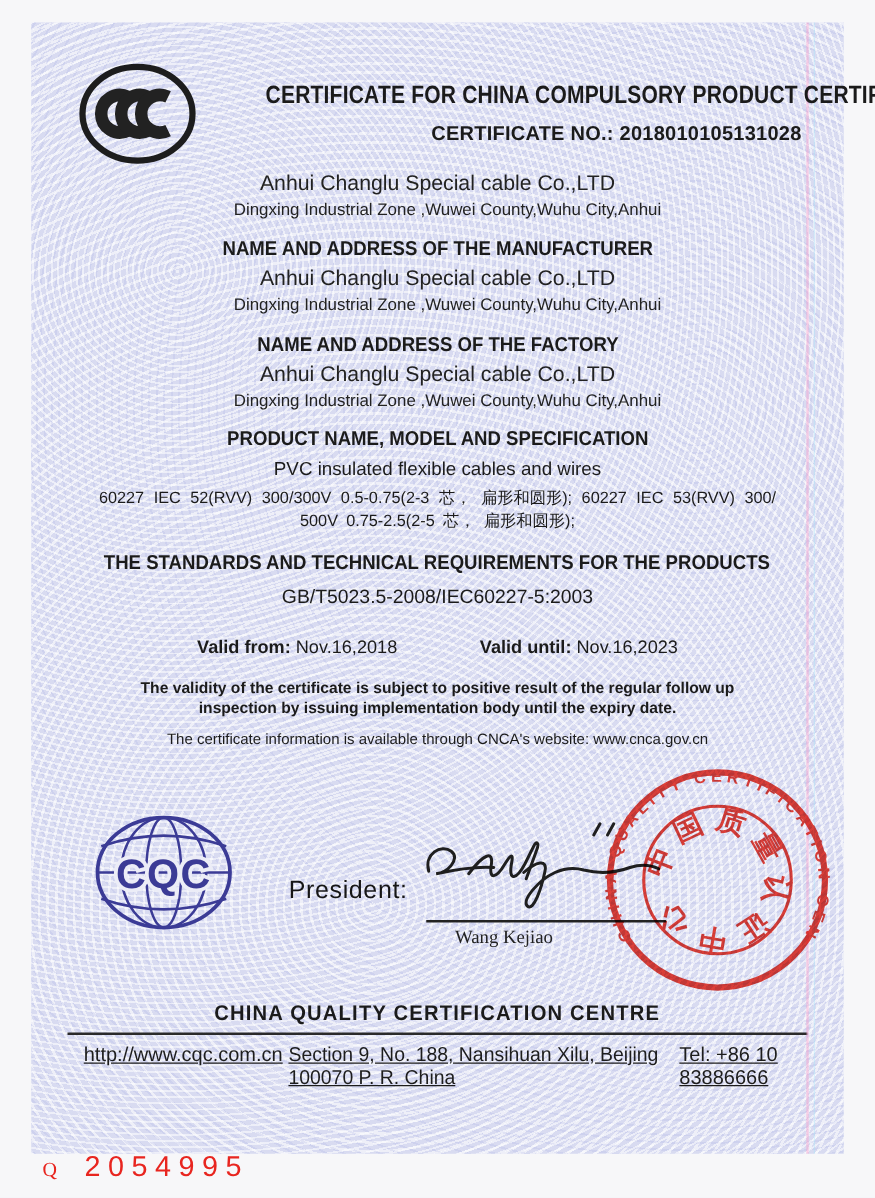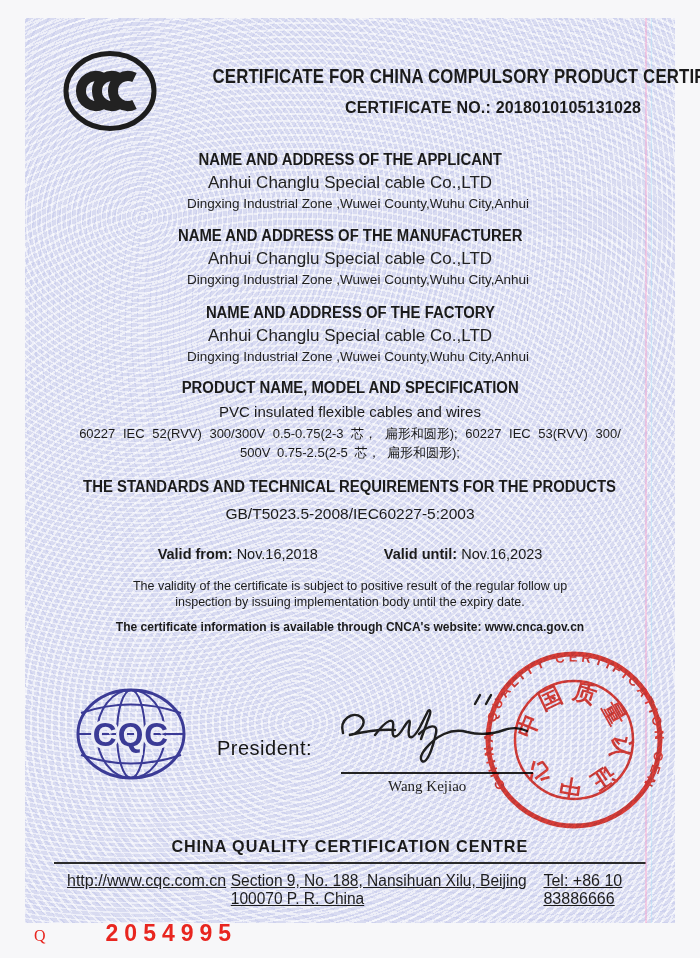--- a/index.html
+++ b/index.html
@@ -35,40 +35,40 @@
 
   .product-name { margin-top:4px; font-size:15px; line-height:19px; }
   .spec-line { margin-top:4px; font-size:13px; line-height:17px; word-spacing:4px; }
   .spec-line2 { margin-top:2px; font-size:13px; line-height:17px; word-spacing:3px; }
   .standard-value { margin-top:7px; font-size:15.5px; line-height:19px; }
 
   .certify { margin-top:15px; font-weight:bold; font-size:12.8px; line-height:16px; }
   .valid-row { margin-top:22px; font-size:14.5px; line-height:19px; }
   .valid-row b { font-weight:bold; }
   .valid-gap { display:inline-block; width:58px; }
-  .validity-note { margin-top:14px; font-weight:normal; font-size:12.5px; line-height:16px; }
-  .cnca-note { margin-top:10px; font-size:12px; line-height:15px;font-weight:bold; }
+  .validity-note { margin-top:14px; font-weight:bold; font-size:12.5px; line-height:16px; }
+  .cnca-note { margin-top:10px; font-size:12px; line-height:15px; }
 
   .sig-zone { position:relative; height:186px; margin-top:16px; }
   .cqc-logo { position:absolute; left:48px; top:32px; }
-  .president { position:absolute; left:192px; top:86px; font-size:20px; letter-spacing:.5px; color:#161616;text-align:right; }
+  .president { position:absolute; left:206px; top:86px; font-size:20px; letter-spacing:.5px; color:#161616;text-align:right; }
   .signature { position:absolute; left:312px; top:38px; }
   .sig-line { position:absolute; left:316px; top:121px; width:192px; border-bottom:2px solid #222; }
-  .sig-name { position:absolute; left:363px; top:127px; font-family:"Liberation Serif", serif; font-size:15px; color:#222; }
+  .sig-name { position:absolute; left:339px; top:127px; font-family:"Liberation Serif", serif; font-size:15px; color:#222; }
   .stamp { position:absolute; left:456px; top:-4px; opacity:.92; mix-blend-mode:multiply; }
 
   .footer-org { text-align:center; font-weight:bold; font-size:17px; letter-spacing:1px; margin-top:0; }
   .footer-org > span { display:inline-block; transform:scaleX(.95); white-space:nowrap; }
   .footer-rule { width:592px; margin:5px auto 0 auto; border-top:2px solid #2a2a2a; }
   .footer-row { display:flex; justify-content:space-between; align-items:baseline; padding:8px 22px 0 42px; font-size:16px; color:#1d1d1d;text-decoration:underline; }
   .footer-row .f-center { transform:scaleX(.97); }
 
   .serial { position:absolute; left:34px; top:920px; display:flex; align-items:baseline; }
   .serial-prefix { font-family:"Liberation Serif", serif; font-size:16px; margin-right:22px; }
-  .serial-number { font-size:23px; letter-spacing:6px; font-weight:700;margin-left:38px; }
+  .serial-number { font-size:23px; letter-spacing:6px; font-weight:400; }
 </style>
 </head>
 <body>
 
 <div class="page">
 
   <div class="cert">
     <div class="artifact-pink"></div>
     <div class="artifact-cyan"></div>
 
@@ -86,21 +86,20 @@
           <span class="cert-title">CERTIFICATE FOR CHINA COMPULSORY PRODUCT CERTIFICATION</span>
         </div>
         <div class="cert-no">
           <span>CERTIFICATE NO.:</span>
           <span>2018010105131028</span>
         </div>
       </div>
     </div>
 
     <div class="center">
-      <div class="sec-heading"><span>NAME AND ADDRESS OF THE APPLICANT</span></div>
       <div class="company">Anhui Changlu Special cable Co.,LTD</div>
       <div class="address">Dingxing Industrial Zone ,Wuwei County,Wuhu City,Anhui</div>
     </div>
 
     <div class="center">
       <div class="sec-heading" style="margin-top:14px"><span>NAME AND ADDRESS OF THE MANUFACTURER</span></div>
       <div class="company">Anhui Changlu Special cable Co.,LTD</div>
       <div class="address">Dingxing Industrial Zone ,Wuwei County,Wuhu City,Anhui</div>
     </div>
 

